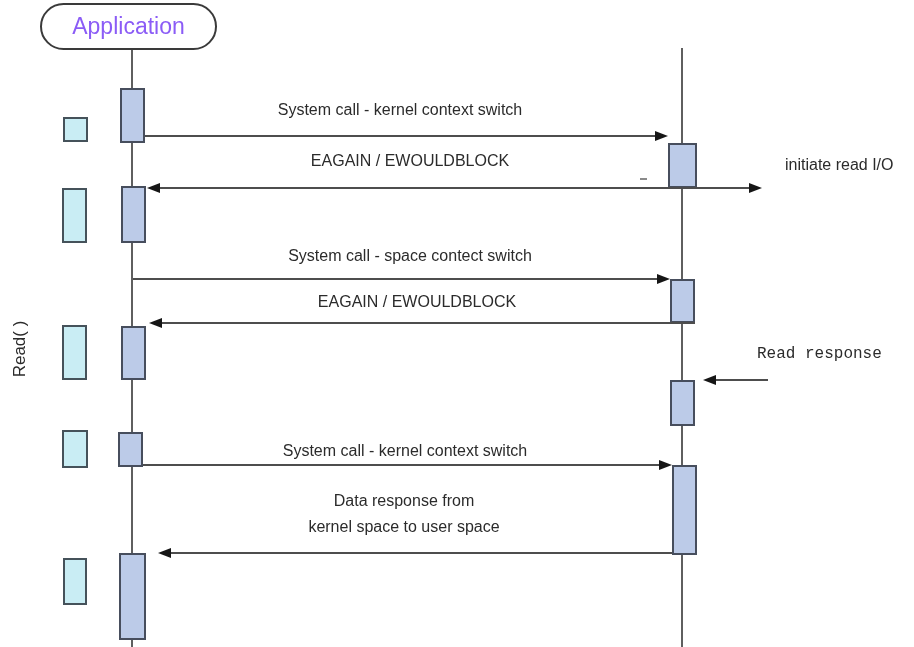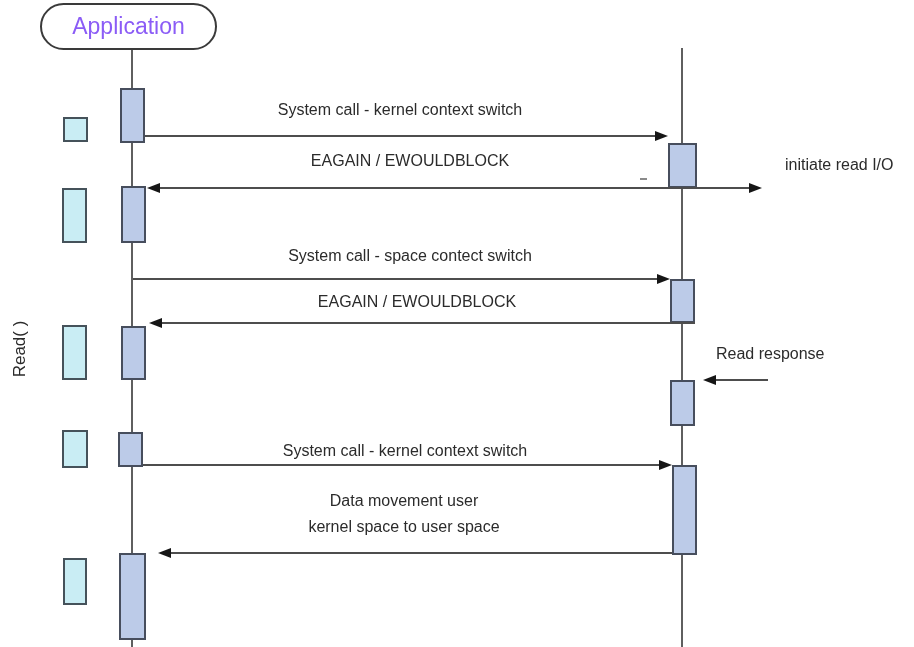--- a/index.html
+++ b/index.html
@@ -81,23 +81,23 @@
   <div class="side-label" style="left:753px; top:156px;margin-left:32px;">initiate read I/O</div>
   <div class="arrow right" style="left:697px; top:187px; width:52px;"></div>
   <div class="stray" style="left:640px; top:178px; width:7px; height:2px;"></div>
 
   <div class="msg-label" style="left:190px; top:246px; width:440px;">System call - space contect switch</div>
   <div class="arrow right" style="left:133px; top:278px; width:524px;"></div>
 
   <div class="msg-label" style="left:197px; top:292px; width:440px;">EAGAIN / EWOULDBLOCK</div>
   <div class="arrow left" style="left:162px; top:322px; width:533px;"></div>
 
-  <div class="side-label" style="left:716px; top:345px;">Read response</div>
+  <div class="side-label" style="left:757px; top:345px;font-family:Liberation Mono, monospace;">Read response</div>
   <div class="arrow left" style="left:716px; top:379px; width:52px;"></div>
 
   <div class="msg-label" style="left:190px; top:441px; width:430px;">System call - kernel context switch</div>
   <div class="arrow right" style="left:143px; top:464px; width:516px;"></div>
 
-  <div class="msg-label" style="left:229px; top:491px; width:350px;">Data movement user</div>
+  <div class="msg-label" style="left:229px; top:491px; width:350px;">Data response from</div>
   <div class="msg-label" style="left:229px; top:517px; width:350px;">kernel space to user space</div>
   <div class="arrow left" style="left:171px; top:552px; width:501px;"></div>
 
 </div>
 
 </body></html>

